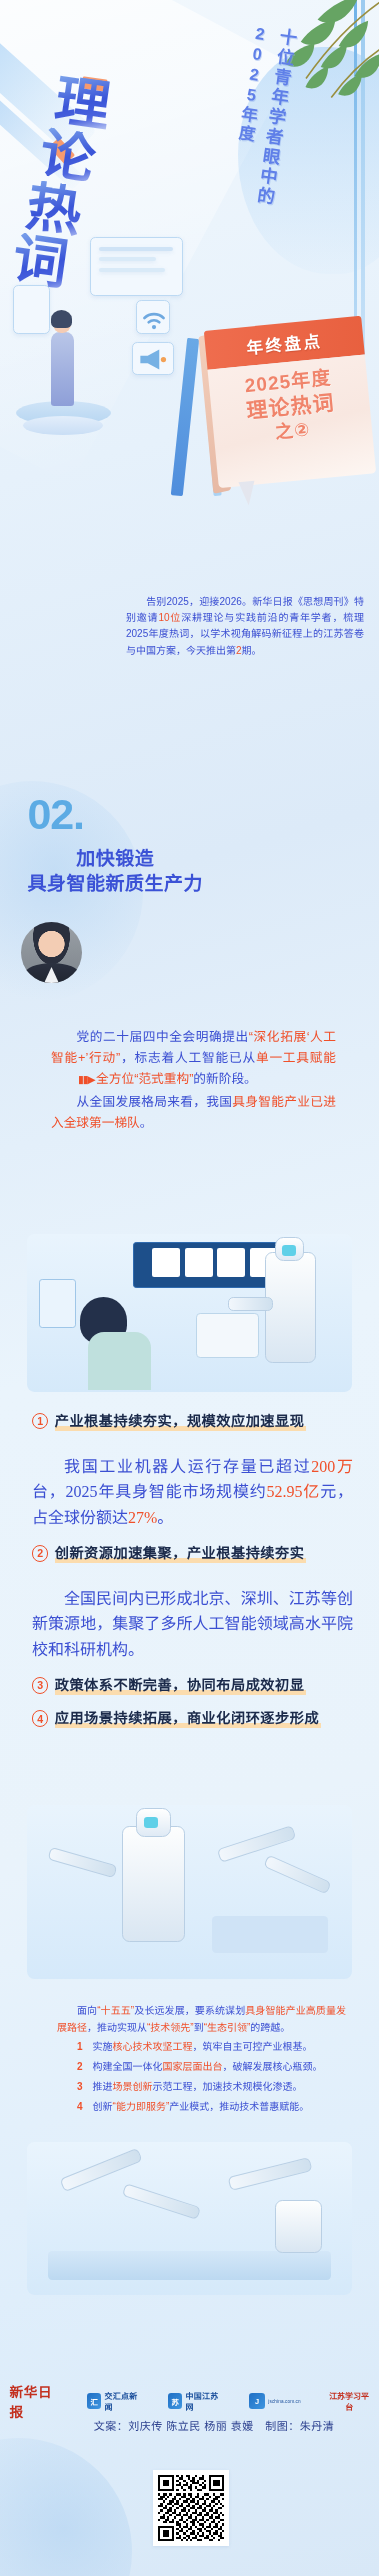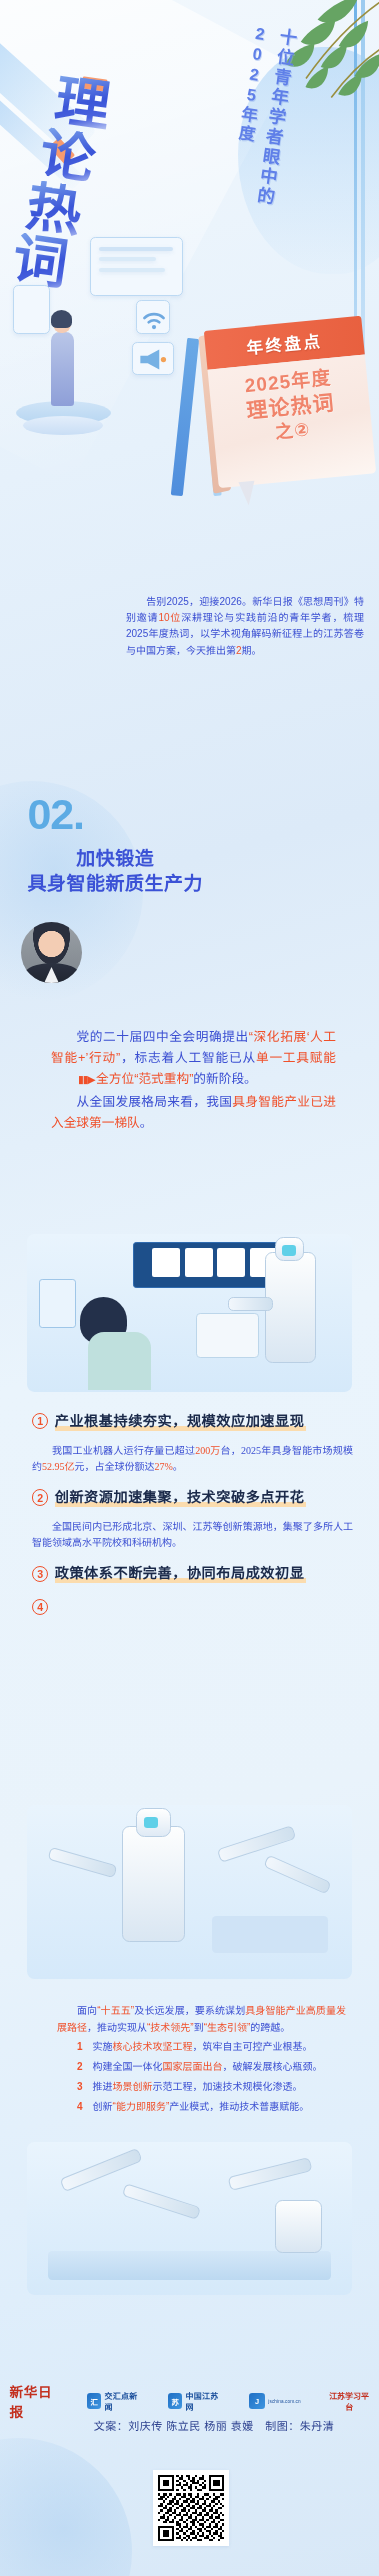--- a/index.html
+++ b/index.html
@@ -286,23 +286,23 @@
     display: flex; align-items: center; justify-content: center;
     margin-top: 1.1px;
   }
   .num-title {
     color: #1b2a4a; font-size: 14.2px; font-weight: 800; letter-spacing: 0.5px;
     line-height: 1.3;
     background: linear-gradient(transparent 72%, #fbdcae 72%, #fbdcae 96%, transparent 96%);
     padding: 0 2.1px 1.1px 0;
   }
   .num-body {
-    margin: 11px 0 0 0; color: #3b4fd2;
+    margin: 22px 0 0 0; color: #3b4fd2;
     font-family: "Liberation Serif", "DejaVu Serif", serif;
-    font-size: 10px; line-height: 1.6; text-indent: 2em; text-align: justify;
+    font-size: 16px; line-height: 1.6; text-indent: 2em; text-align: justify;
   }
   .num-body .hl { color: #f0502a; }
 
   
   .outlook {
     position: absolute; left: 57px; width: 289px;
     color: #3b4fd2; font-size: 10px; line-height: 1.66; text-align: justify;
   }
   .outlook p { text-indent: 2em; margin-bottom: 3.2px; }
   .outlook .hl { color: #f0502a; }
@@ -476,35 +476,36 @@
       <div class="num-head">
         <div class="num-badge">1</div>
         <div class="num-title">产业根基持续夯实，规模效应加速显现</div>
       </div>
       <div class="num-body"><span>我国工业机器人运行存量已超过</span><span class="hl">200万</span><span>台，2025年具身智能市场规模约</span><span class="hl">52.95亿</span><span>元，占全球份额达</span><span class="hl">27%</span><span>。</span></div>
     </div>
 
     <div class="num-item">
       <div class="num-head">
         <div class="num-badge">2</div>
-        <div class="num-title">创新资源加速集聚，技术突破多点开花</div>
+        <div class="num-title">创新资源加速集聚，产业根基持续夯实</div>
       </div>
       <div class="num-body">全国民间内已形成北京、深圳、江苏等创新策源地，集聚了多所人工智能领域高水平院校和科研机构。</div>
     </div>
 
     <div class="num-item">
       <div class="num-head">
         <div class="num-badge">3</div>
         <div class="num-title">政策体系不断完善，协同布局成效初显</div>
       </div>
     </div>
 
     <div class="num-item">
       <div class="num-head">
         <div class="num-badge">4</div>
+        <div class="num-title">应用场景持续拓展，商业化闭环逐步形成</div>
       </div>
     </div>
   </div>
 
   <div class="pic-strip pic-b">
     <div class="robot" style="left:95px;top:21px;width:63px;height:116px;"></div>
     <div class="robot-head" style="left:109px;top:3.2px;width:35px;height:28.5px;"></div>
     <div class="robot-eye" style="left:117px;top:11.6px;"></div>
     <div class="arm" style="left:190px;top:32px;width:79px;height:13.7px;transform:rotate(-18deg);"></div>
     <div class="arm" style="left:236px;top:63px;width:69px;height:12.7px;transform:rotate(24deg);"></div>

